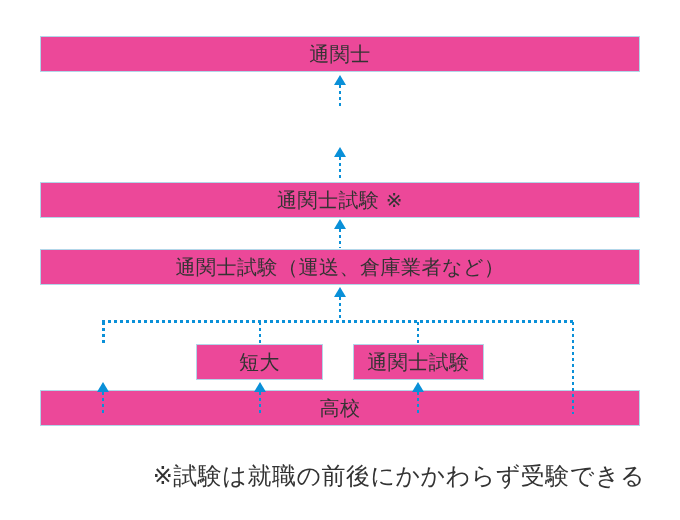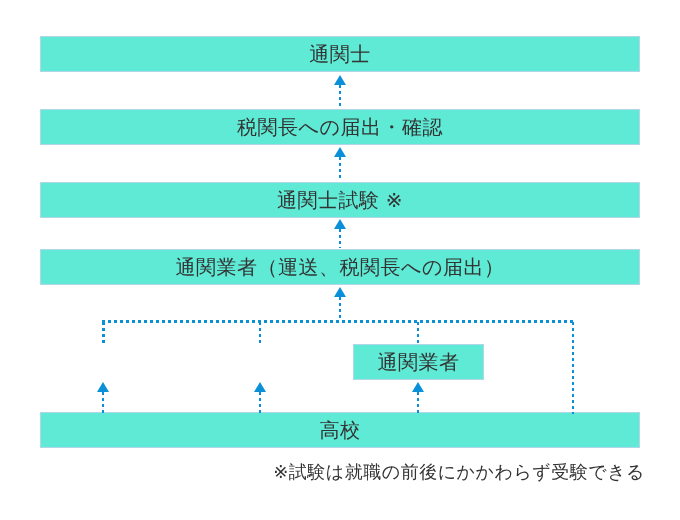--- a/index.html
+++ b/index.html
@@ -7,21 +7,21 @@
     position: relative;
     width: 680px;
     height: 520px;
     background: #ffffff;
     font-family: "Liberation Sans", "DejaVu Sans", sans-serif;
     overflow: hidden;
   }
   .box {
     position: absolute;
     box-sizing: border-box;
-    background: #5eead4;
+    background: #ec4899;
     border: 1.5px solid #b2d6e9;
     color: #333333;
     font-size: 20px;
     letter-spacing: 0.5px;
     display: flex;
     align-items: center;
     justify-content: center;
     text-align: center;
   }
   .box.main { left: 40px; width: 600px; height: 36px; }
@@ -56,39 +56,39 @@
   .arrow .tail {
     flex: 1;
     width: 2.5px;
     background: repeating-linear-gradient(to bottom, #0a90d8 0 3px, transparent 3px 6px);
   }
 
   .footnote {
     position: absolute;
     top: 460px;
     right: 35px;
-    font-size: 18px;
+    font-size: 24px;
     letter-spacing: 0.5px;
     color: #333333;
     white-space: nowrap;
   }
 </style>
 </head>
 <body>
 
 <div class="page">
 
   <div class="box main" style="top:36px">通関士</div>
-  <div class="box main" style="top:109px">税関長への届出・確認</div>
   <div class="box main" style="top:182px">通関士試験 ※</div>
-  <div class="box main" style="top:249px">通関業者（運送、税関長への届出）</div>
+  <div class="box main" style="top:249px">通関士試験（運送、倉庫業者など）</div>
 
-  <div class="box small" style="left:353px;width:131px">通関業者</div>
+  <div class="box small" style="left:196px;width:127px">短大</div>
+  <div class="box small" style="left:353px;width:131px">通関士試験</div>
 
-  <div class="box main" style="top:412px">高校</div>
+  <div class="box main" style="top:390px">高校</div>
 
   <div class="arrow" style="left:333.5px;top:75px;height:33px">
       <div class="head"></div>
       <div class="tail"></div>
     </div>
   <div class="arrow" style="left:333.5px;top:147px;height:33px">
       <div class="head"></div>
       <div class="tail"></div>
     </div>
   <div class="arrow" style="left:333.5px;top:219px;height:29px">

